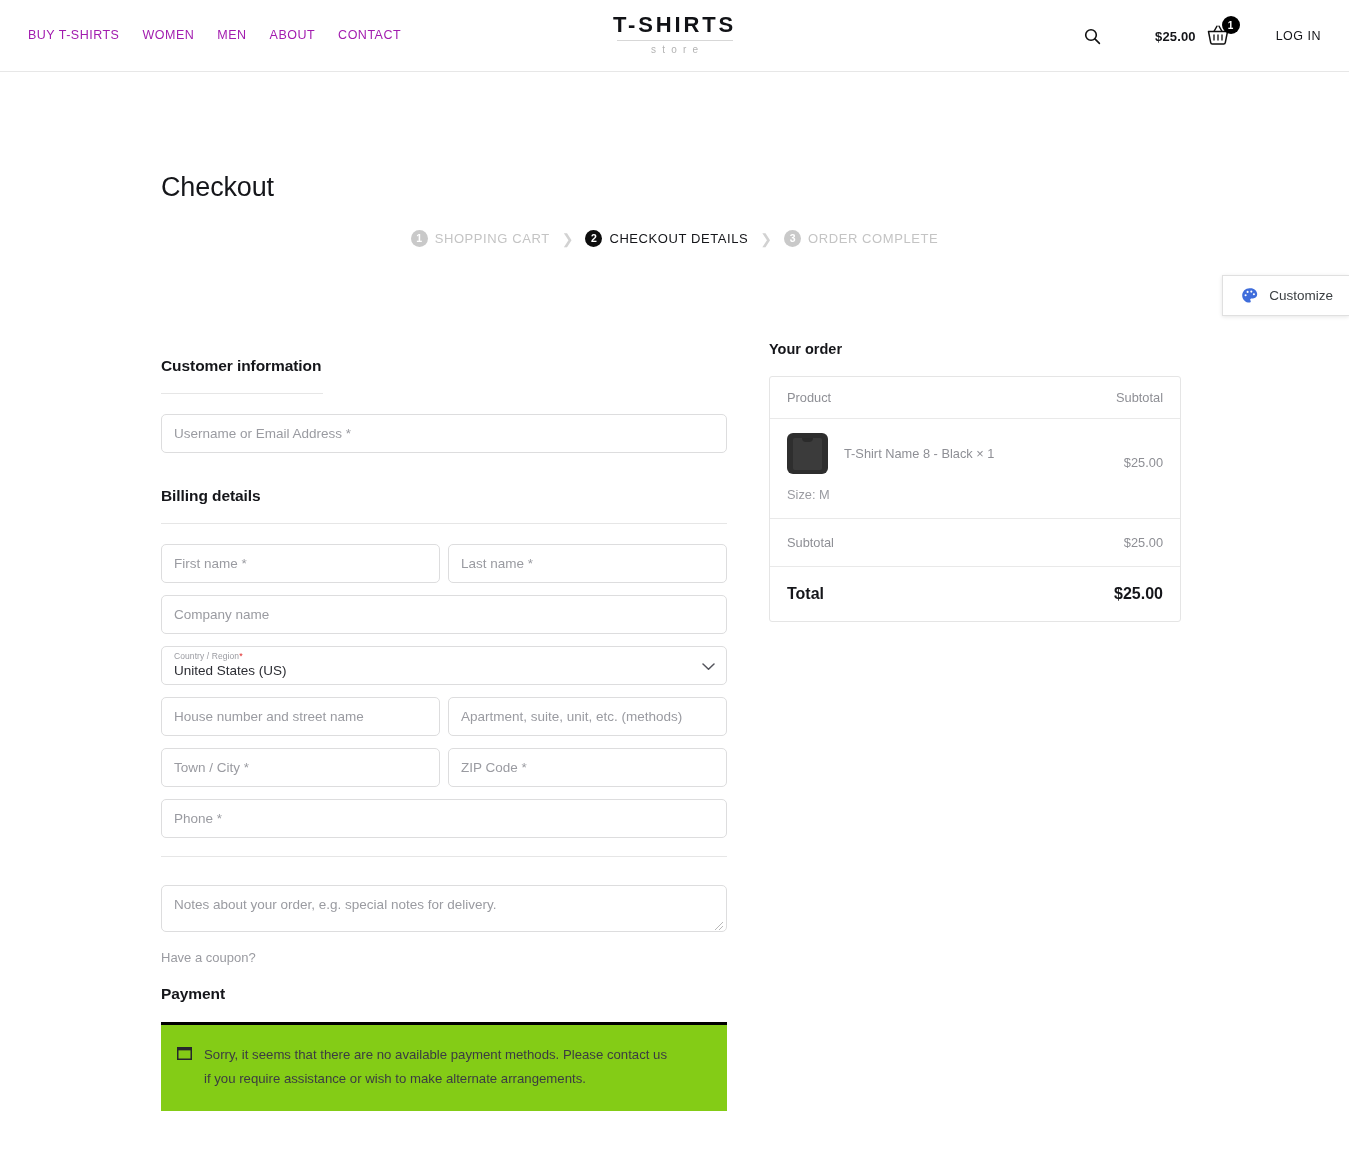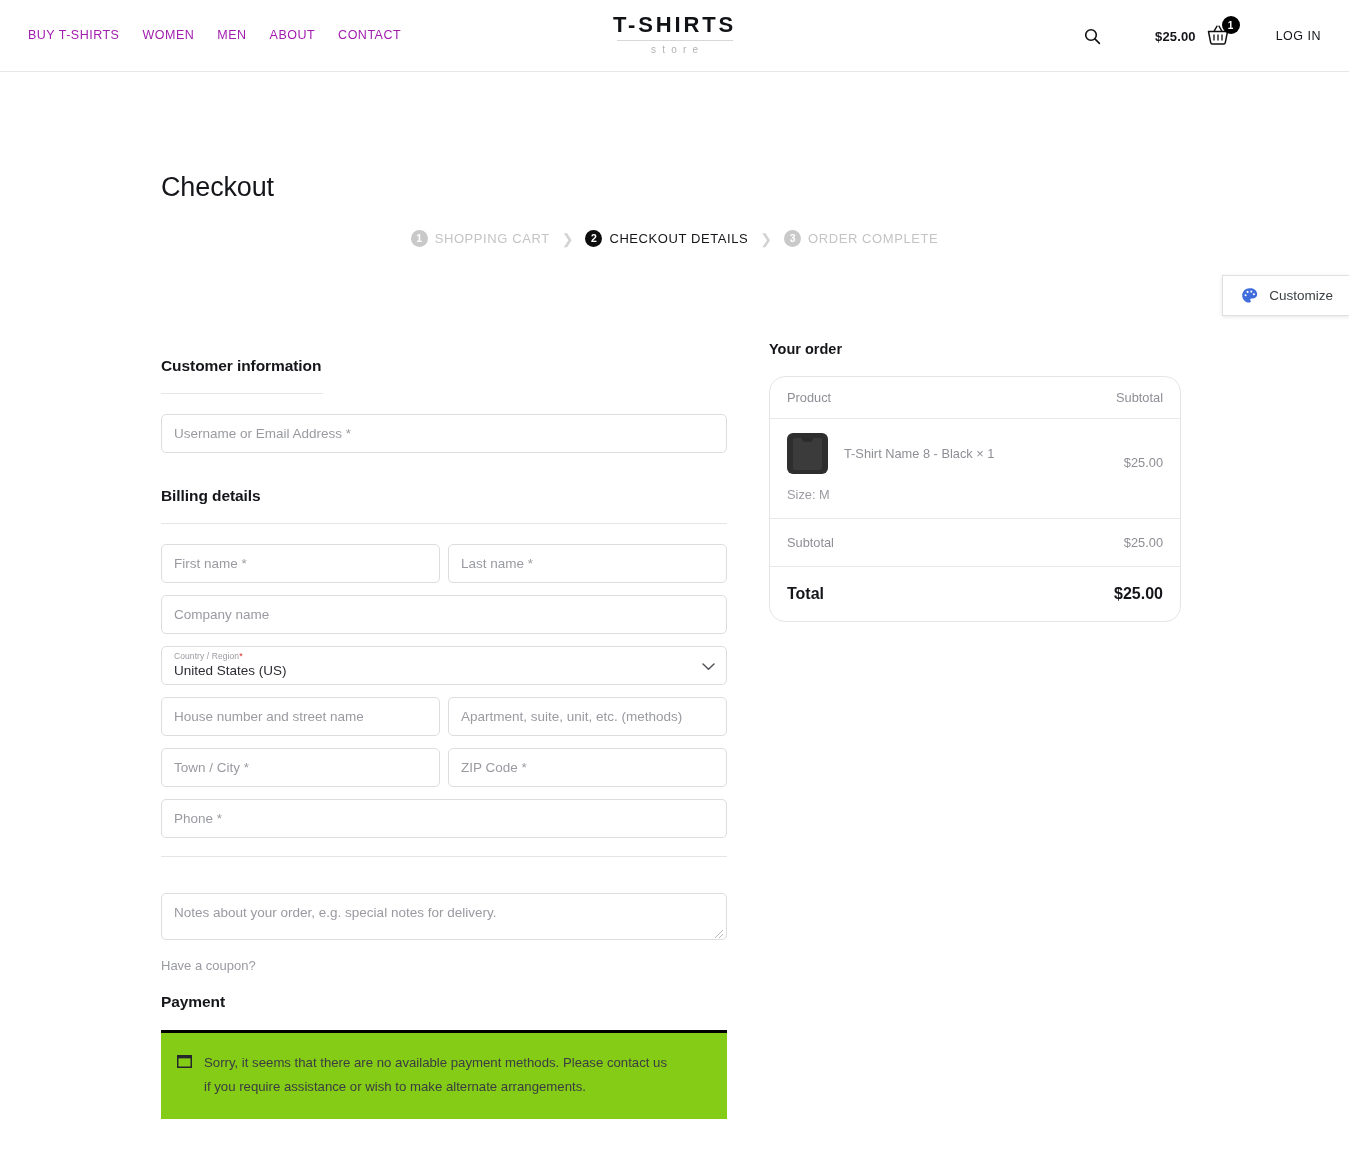--- a/index.html
+++ b/index.html
@@ -230,21 +230,21 @@
     top: 50%;
     transform: translateY(-50%);
     pointer-events: none;
   }
 
   .fld-town { width: 180px; }
   .fld-state { width: 182px; }
   .fld-zip { flex: 1; }
 
   .notes-box {
-    margin-top: 36px;
+    margin-top: 28px;
     border: 1px solid #ddddde;
     border-radius: 5px;
     height: 47px;
     padding: 11px 12px;
     font-size: 13.5px;
     color: #9a9ba1;
     position: relative;
     cursor: text;
     background: #fff;
   }
@@ -287,21 +287,21 @@
     width: 412px;
   }
   .order-heading {
     font-size: 14.5px;
     font-weight: 700;
     color: #15161a;
   }
   .order-table {
     margin-top: 19px;
     border: 1px solid #e5e5e5;
-    border-radius: 16px;
+    border-radius: 3px;
     background: #fff;
     overflow: hidden;
   }
   .ot-row {
     display: flex;
     justify-content: space-between;
     align-items: center;
     padding: 0 17px;
     border-bottom: 1px solid #e9e9e9;
   }

